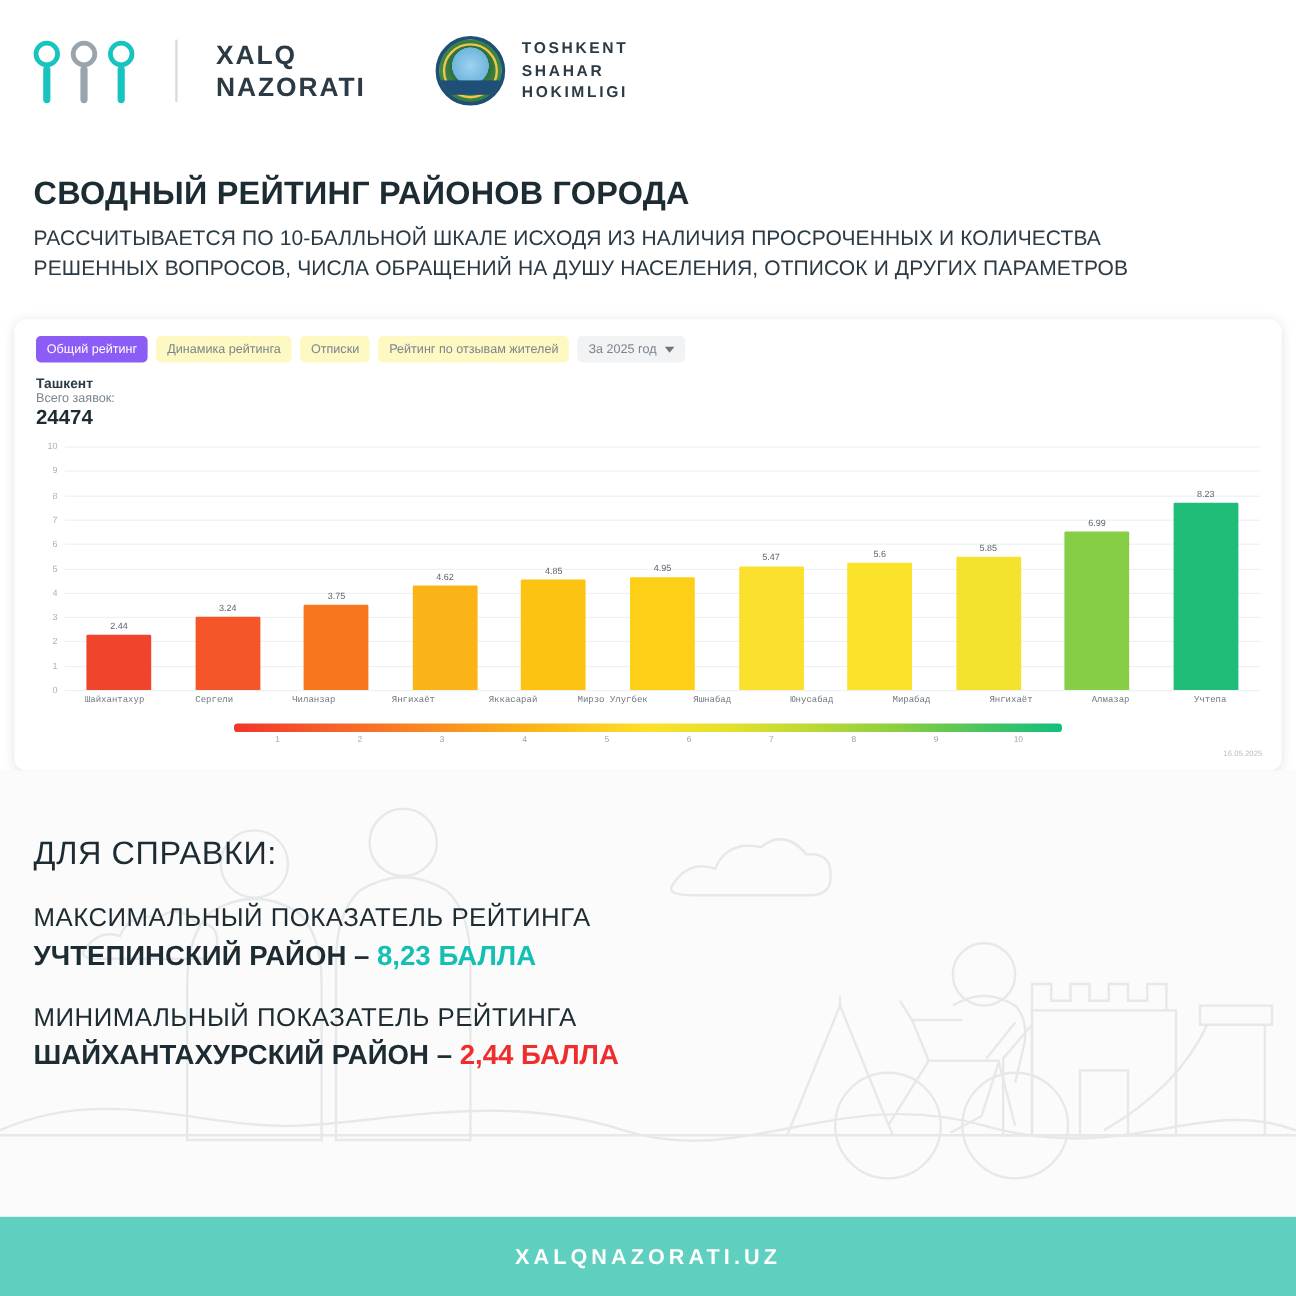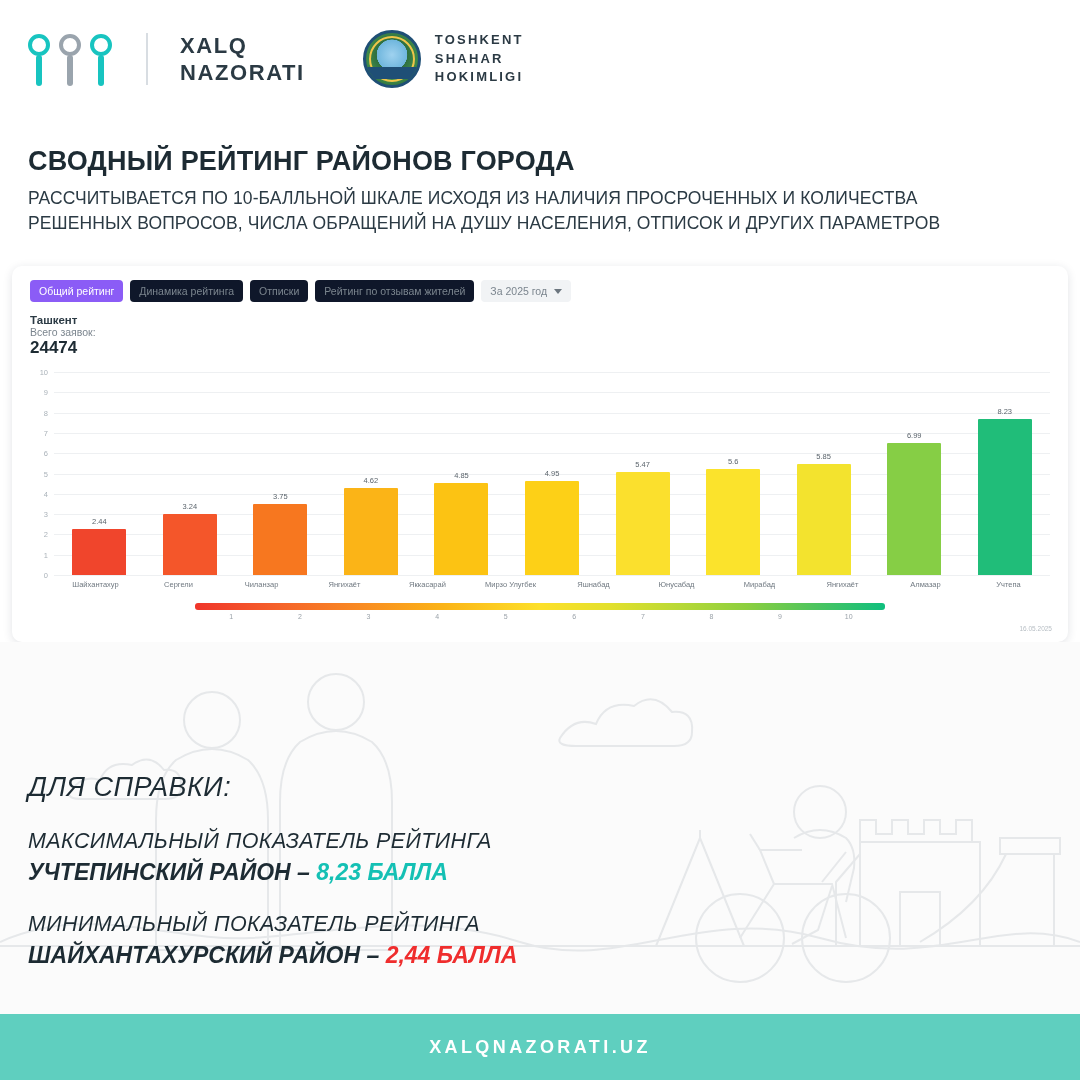--- a/index.html
+++ b/index.html
@@ -74,21 +74,21 @@
     background: #ffffff; border-radius: 10px;
     box-shadow: 0 2px 10px rgba(30,40,60,0.13);
   }
   .card-top {
     display: flex; align-items: center; justify-content: space-between;
     padding: 14px 18px 0 18px;
   }
   .card-title { font-size: 12.5px; font-weight: bold; color: #2b3a44; }
   .card-tabs { display: flex; align-items: center; gap: 7px; }
   .tab {
-    font-size: 10.5px; color: #7b858e; background: #0f172a;
+    font-size: 10.5px; color: #7b858e; background: #fef9c3;
     padding: 5px 9px; border-radius: 4px; white-space: nowrap;
   }
   .tab.active { background: #8b5cf6; color: #ffffff; }
   .tab.period { display: flex; align-items: center; gap: 7px; background: #f1f3f5; }
   .caret {
     width: 0; height: 0; border-left: 4px solid transparent;
     border-right: 4px solid transparent; border-top: 5px solid #6c767f;
   }
   .card-sub {
     display: flex; align-items: baseline; padding: 12px 18px 0 18px; flex-direction: column;
@@ -123,21 +123,21 @@
     font-size: 7.5px; color: #5b646c; margin-bottom: 3px;
   }
   .bar {
     width: 54px; border-radius: 1px 1px 0 0;
   }
   .xlabels {
     position: absolute; left: 24px; right: 0; bottom: 0; height: 22px;
     display: flex; align-items: flex-start; justify-content: space-between;
   }
   .xlabel {
-    flex: 1 1 0; text-align: center; font-size: 7.5px; color: #6f7880; padding-top: 5px;
+    flex: 1 1 0; text-align: center; font-size: 7.5px; color: #6f7880; padding-top: 5px; font-family: Liberation Mono, monospace;
   }
 
   
   .legend {
     position: absolute; left: 50%; transform: translateX(-50%);
     bottom: 22px; width: 690px;
   }
   .legend-bar {
     height: 7px; border-radius: 3px;
     background: linear-gradient(to right,#f0352a 0%, #f5622a 12%, #f98b22 24%, #fbb417 36%, #fde02a 50%, #e3e02c 60%, #b9d936 70%, #8ccf3f 80%, #4cc45f 90%, #0fbf7e 100%);
@@ -151,21 +151,21 @@
   }
 
   
   .illus {
     position: absolute; left: 0; top: 642px; width: 1080px; height: 372px;
     background: #fbfbfb; overflow: hidden;
   }
   .illus svg { position: absolute; inset: 0; }
 
   
-  .ref { position: absolute; left: 28px; top: 772px; width: 720px; font-style: italic; }
+  .ref { position: absolute; left: 28px; top: 696px; width: 720px; }
   .ref-head {
     font-size: 27px; color: #1d2b33; letter-spacing: 0.5px;
   }
   .ref-row { margin-top: 26px; }
   .ref-line1 { font-size: 21.5px; color: #1d2b33; letter-spacing: 0.4px; }
   .ref-line2 { font-size: 23px; font-weight: bold; color: #1d2b33; margin-top: 5px; }
   .ref-max-value { color: #14c0b4; }
   .ref-min-value { color: #ef2d2d; }
 
   

